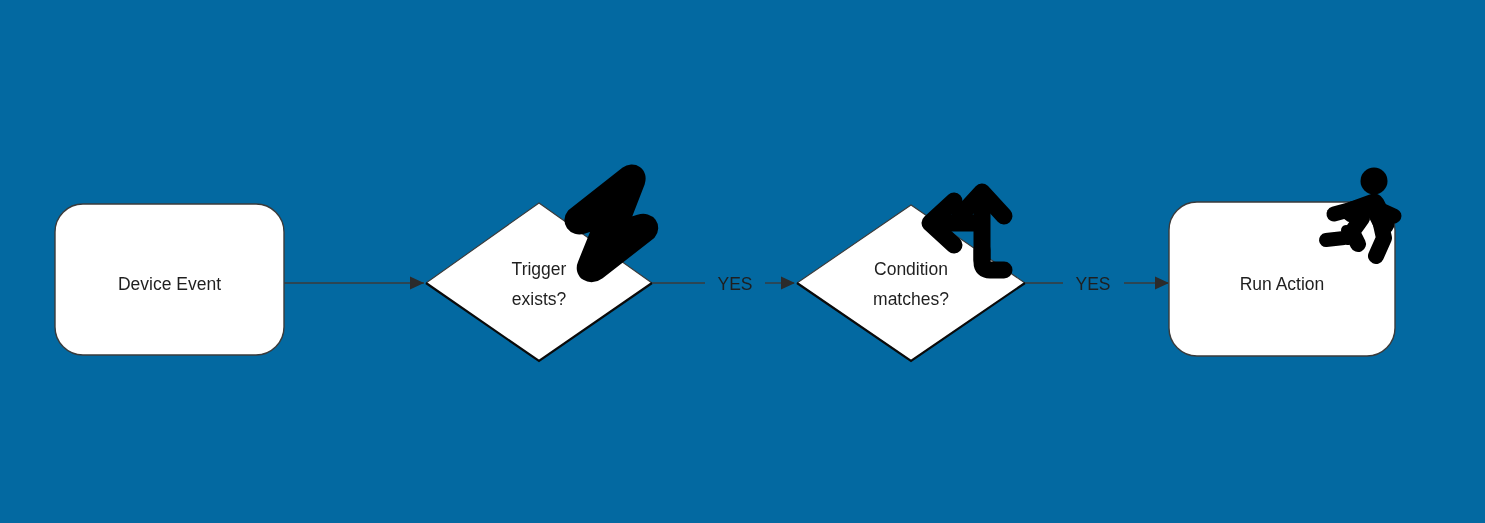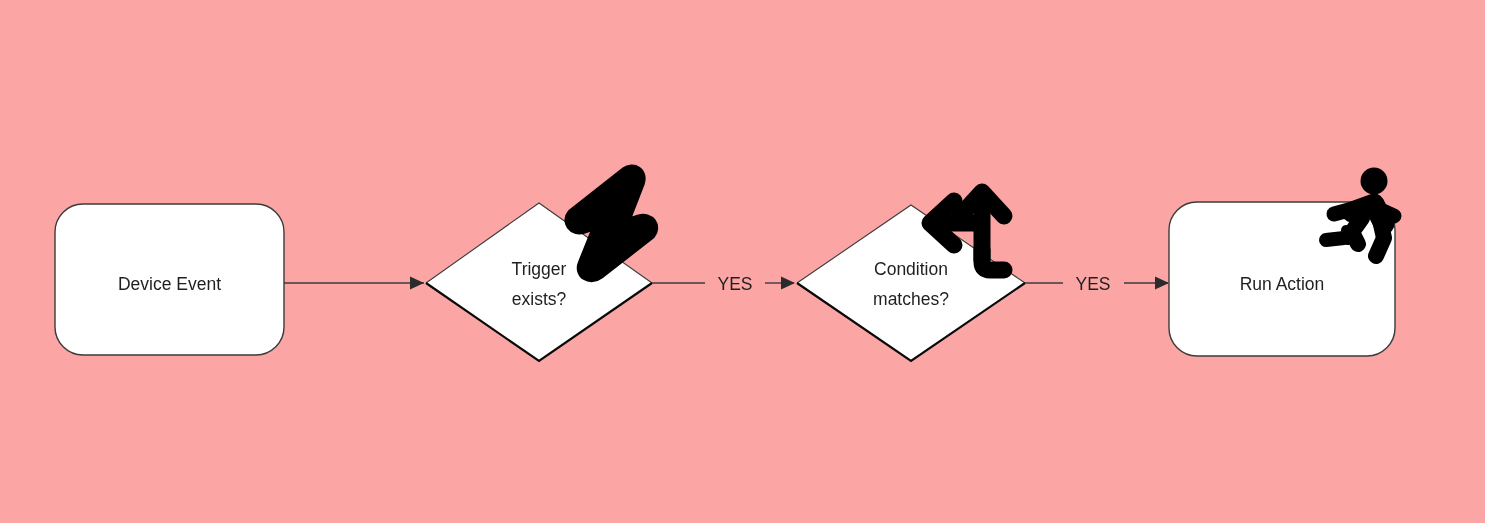--- a/index.html
+++ b/index.html
@@ -7,21 +7,21 @@
     padding: 0;
     background: #ffffff;
   }
   body {
     font-family: "Liberation Sans", "DejaVu Sans", sans-serif;
   }
   #canvas {
     position: relative;
     width: 1485px;
     height: 523px;
-    background: #fca5a5;
+    background: #0369a1;
     overflow: hidden;
   }
   #flow-svg {
     position: absolute;
     left: 0;
     top: 0;
     width: 1485px;
     height: 523px;
     display: block;
   }

